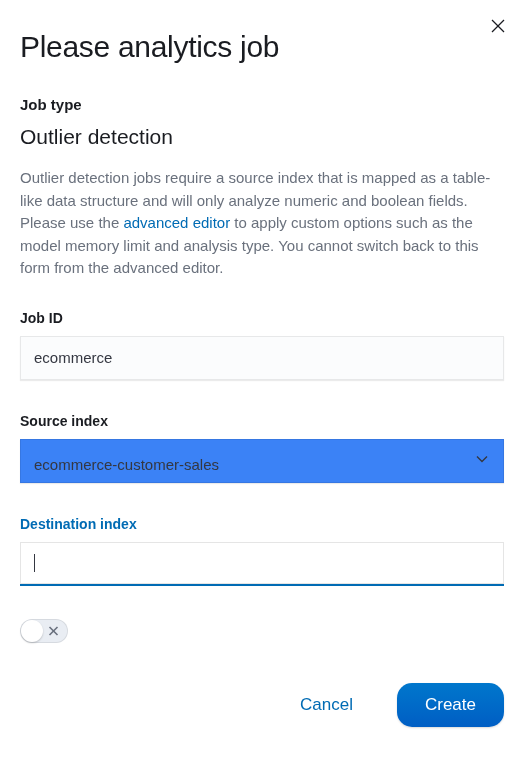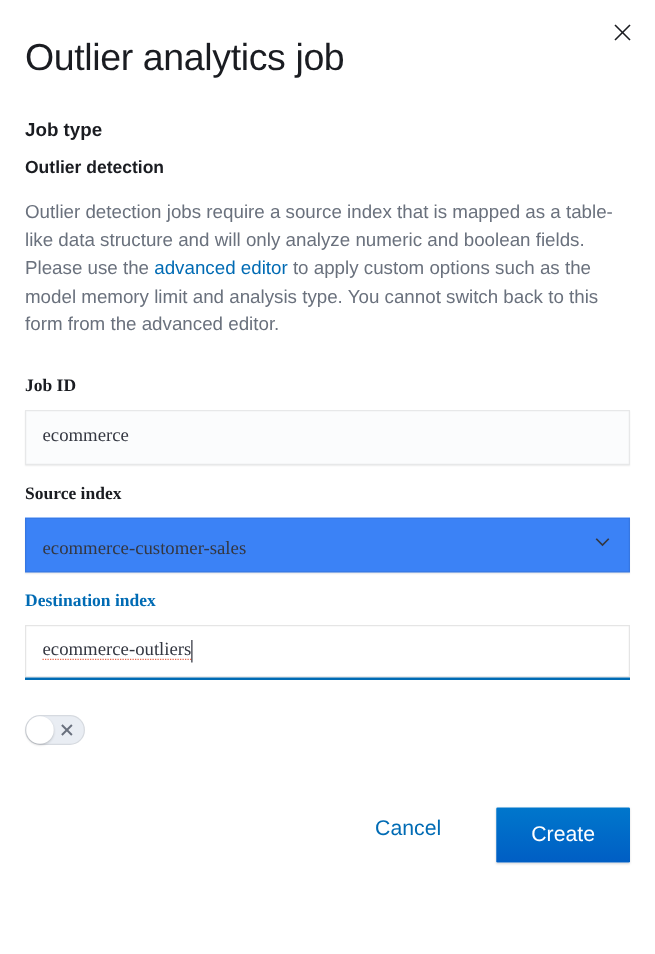--- a/index.html
+++ b/index.html
@@ -34,37 +34,36 @@
       margin-top: 10px;
       margin-bottom: 32px;
       letter-spacing: -0.3px;
     }
     .section-label {
       font-size: 15px;
       font-weight: 700;
       margin-bottom: 12px;
     }
     .subtitle {
-      font-size: 14px;
-      font-weight: 700;
+      font-size: 21px;
+      font-weight: 400;
       margin-bottom: 18px;
     }
     .description {
       font-size: 15px;
       line-height: 1.5;
       color: #6a717d;
       margin-bottom: 30px;
     }
     .description a {
       color: #006bb4;
       text-decoration: none;
     }
     .form-group {
-      margin-bottom: 16px;
-      font-family: Liberation Serif, serif;
+      margin-bottom: 33px;
     }
     .field-label {
       font-size: 14px;
       font-weight: 700;
       margin-bottom: 10px;
       display: block;
     }
     .field-label.focused {
       color: #006bb4;
     }
@@ -193,39 +192,38 @@
       cursor: pointer;
       padding: 10px 12px;
       font-family: inherit;
     }
     .btn-create {
       background: #005ec4;
       background: linear-gradient(180deg, #0077cc 0%, #005ec4 100%);
       color: #fff;
       font-size: 17px;
       border: none;
-      border-radius: 1px;
+      border-radius: 15px;
       padding: 12px 28px;
       cursor: pointer;
       box-shadow: 0 1px 2px rgba(0,0,0,0.15);
       font-family: inherit;
-      margin-top: 10px;
     }
   </style>
 </head>
 <body>
 
 <div class="close-btn">
   <svg viewBox="0 0 16 16" stroke="#1a1c21" stroke-width="1.3" fill="none">
     <line x1="2" y1="2" x2="14" y2="14"></line>
     <line x1="14" y1="2" x2="2" y2="14"></line>
   </svg>
 </div>
 
-<h1 class="title">Outlier analytics job</h1>
+<h1 class="title">Please analytics job</h1>
 
 <div class="section-label">Job type</div>
 <div class="subtitle">Outlier detection</div>
 
 <p class="description">
   <span>Outlier detection jobs require a source index that is mapped as a table-like data structure and will only analyze numeric and boolean fields. Please use the </span><a href="#">advanced editor</a><span> to apply custom options such as the model memory limit and analysis type. You cannot switch back to this form from the advanced editor.</span>
 </p>
 
 <div class="form-group">
   <label class="field-label">Job ID</label>
@@ -242,21 +240,20 @@
       <svg viewBox="0 0 16 16" stroke="#343741" stroke-width="1.4" fill="none">
         <polyline points="3,5.5 8,10.5 13,5.5"></polyline>
       </svg>
     </div>
   </div>
 </div>
 
 <div class="form-group">
   <label class="field-label focused">Destination index</label>
   <div class="dest-input-wrapper">
-    <span class="dest-text">ecommerce-outliers</span>
       <span class="cursor"></span>
   </div>
 </div>
 
 <div class="toggle-row">
   <div class="toggle">
     <div class="toggle-thumb"></div>
     <div class="toggle-x">
       <svg viewBox="0 0 11 11" stroke="#69707d" stroke-width="1.6" fill="none">
         <line x1="1.5" y1="1.5" x2="9.5" y2="9.5"></line>

